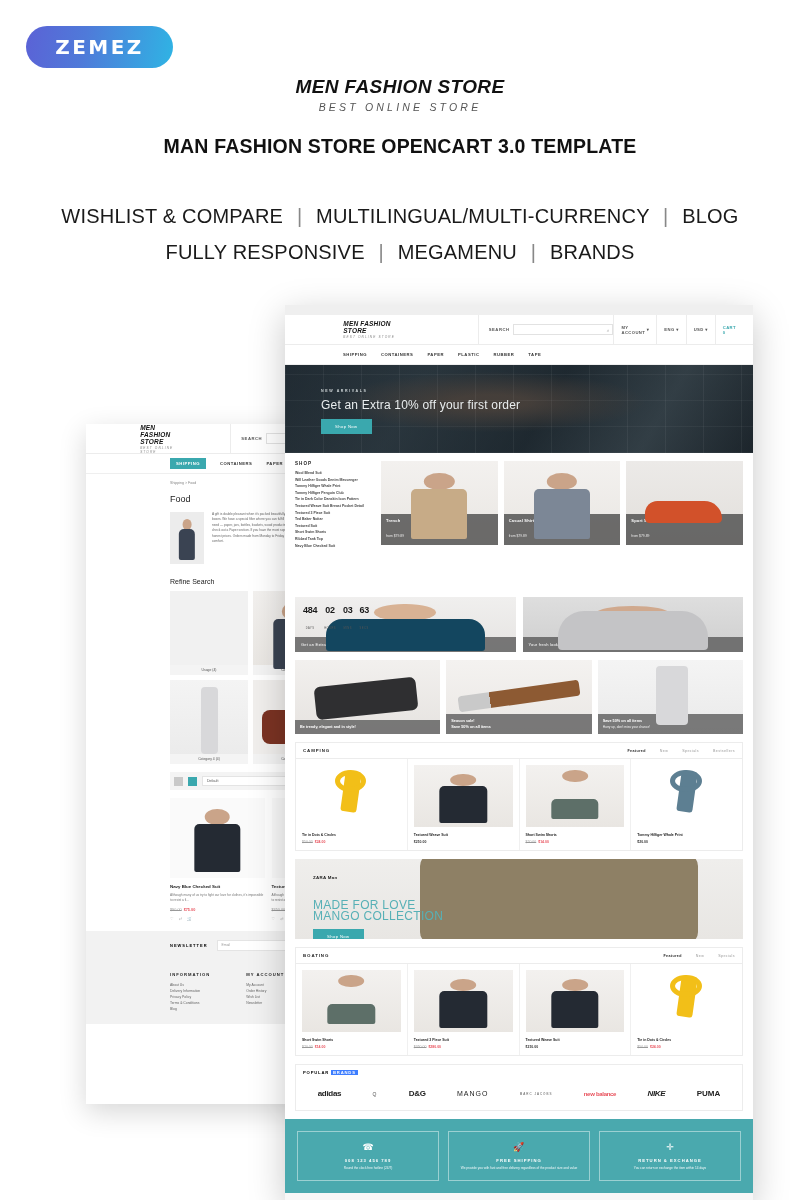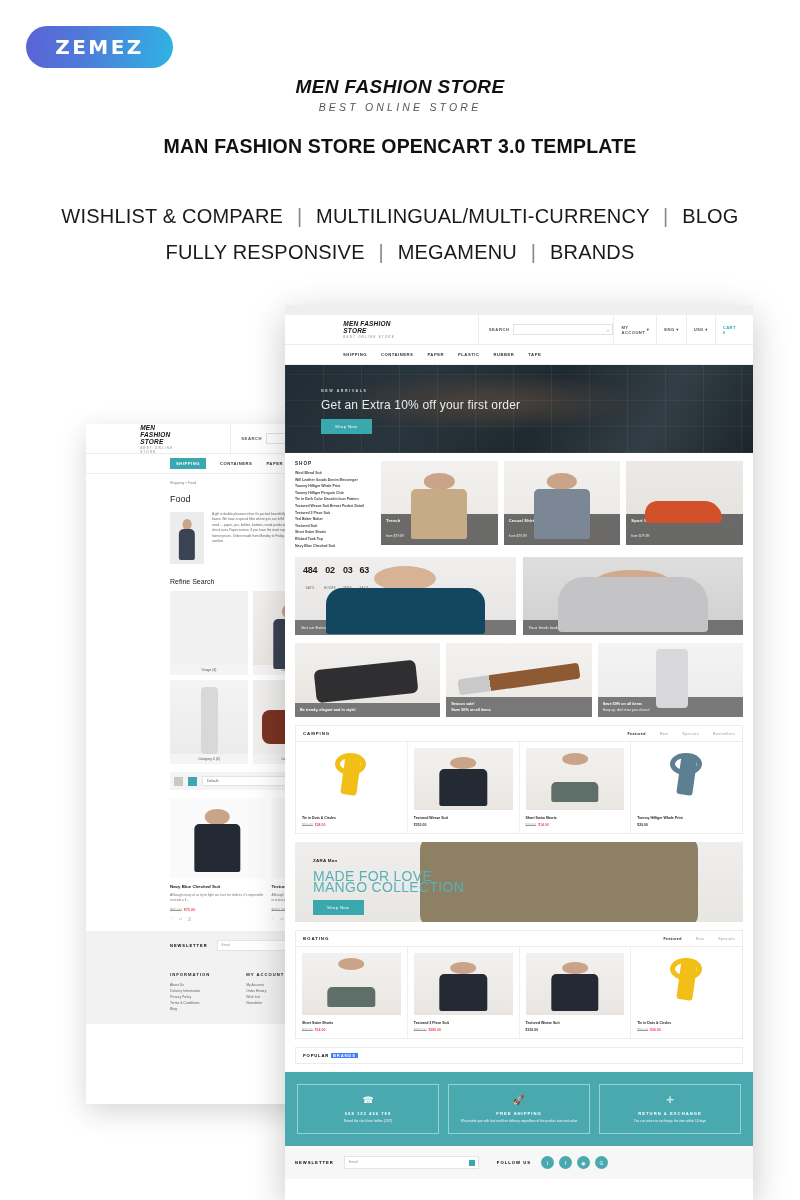--- a/index.html
+++ b/index.html
@@ -102,21 +102,21 @@
   .shoplist li { list-style:none; font-size:3.5px; color:#444; line-height:6.6px; font-weight:bold;}
 
   .pcards { display:flex; gap:6px; flex:1; }
   .pcard { flex:1; height:84px; position:relative; overflow:hidden; background:#e9e7e4; }
   .pcard .cap { position:absolute; left:0; right:0; bottom:0; background:rgba(70,70,70,.78);
     color:#fff; padding:4px 5px; }
   .pcard .cap b { font-size:4px; display:block; letter-spacing:.2px;}
   .pcard .cap i { font-size:3.4px; font-style:normal; opacity:.85;}
 
   .banner2 { display:flex; gap:7px; }
-  .bn { flex:1; height:78px; position:relative; overflow:hidden; }
+  .bn { flex:1; height:55px; position:relative; overflow:hidden;margin-top:40px; }
   .bn .cap { position:absolute; left:0; right:0; bottom:0; background:rgba(90,90,90,.8);
     color:#fff; font-size:4px; padding:5px 6px; letter-spacing:.2px;}
   .count { position:absolute; left:8px; top:8px; z-index:3; display:flex; gap:7px; color:#1b1b1b;}
   .count div { text-align:center; }
   .count b { font-size:9px; display:block; letter-spacing:-.3px;}
   .count i { font-size:2.6px; font-style:normal; letter-spacing:.5px; color:#555;}
 
   .banner3 { display:flex; gap:6px; }
   .bn3 { flex:1; height:74px; position:relative; overflow:hidden; background:#efefef;}
   .bn3 .cap { position:absolute; left:0; right:0; bottom:0; background:rgba(95,95,95,.82);
@@ -134,21 +134,21 @@
   .g4:last-child { border-right:none; }
   .g4 .ph { height:62px; display:flex; align-items:flex-end; justify-content:center; }
   .g4 .nm { font-size:3.5px; font-weight:bold; color:#222; margin-top:6px; }
   .g4 .pr { font-size:3.5px; margin-top:3px; font-weight:bold; color:#333; }
   .g4 .pr s { color:#999; font-weight:normal; }
   .g4 .pr em { color:#e8505b; font-style:normal; margin-left:2px;}
 
   .zara { height:80px; background:#f3f3f1; position:relative; overflow:hidden; }
   .zara-t { position:absolute; left:18px; top:16px; z-index:3;}
   .zara-t .k { font-size:4.4px; font-weight:bold; color:#222; letter-spacing:.3px;}
-  .zara-t .h { font-size:14px; color:#57b0b6; line-height:11px; margin-top:8px; letter-spacing:.3px;}
+  .zara-t .h { font-size:12px; color:#57b0b6; line-height:11px; margin-top:20px; letter-spacing:.3px;}
 
   .brands { border:1px solid #ececec; }
   .brands-h { padding:5px 7px; font-size:4.2px; font-weight:bold; letter-spacing:.8px;}
   .brands-h mark { background:#3d7dff; color:#fff; padding:0 2px;}
   .brands-row { display:flex; align-items:center; justify-content:space-around; padding:9px 6px 12px;}
   .bl { font-size:8px; font-weight:bold; color:#222; letter-spacing:-.3px;}
   .bl.small { font-size:5px; letter-spacing:1px; color:#555; font-weight:normal;}
   .bl.nb { color:#e8505b; font-size:6px; }
   .bl.nike { font-style:italic; font-size:8px; }
   .bl.puma { font-size:8px; letter-spacing:0; }
@@ -584,20 +584,30 @@
         </div>
       </div>
     </div>
 
     <div class="sec" style="padding-top:0">
       <div class="brands">
         <div class="brands-h">
           <span>POPULAR</span>
           <mark>BRANDS</mark>
         </div>
+        <div class="brands-row">
+          <span class="bl">adidas</span>
+          <span class="bl small">Q</span>
+          <span class="bl">D&amp;G</span>
+          <span class="bl small" style="font-size:7px;color:#222">MANGO</span>
+          <span class="bl small" style="font-size:3px">MARC JACOBS</span>
+          <span class="bl nb">new balance</span>
+          <span class="bl nike">NIKE</span>
+          <span class="bl puma">PUMA</span>
+        </div>
       </div>
     </div>
 
     <div class="services">
       <div class="svc">
         <div class="ic">☎</div>
         <div class="t">008 123 456 789</div>
         <div class="d">Round the clock free hotline (24/7)</div>
       </div>
       <div class="svc">

